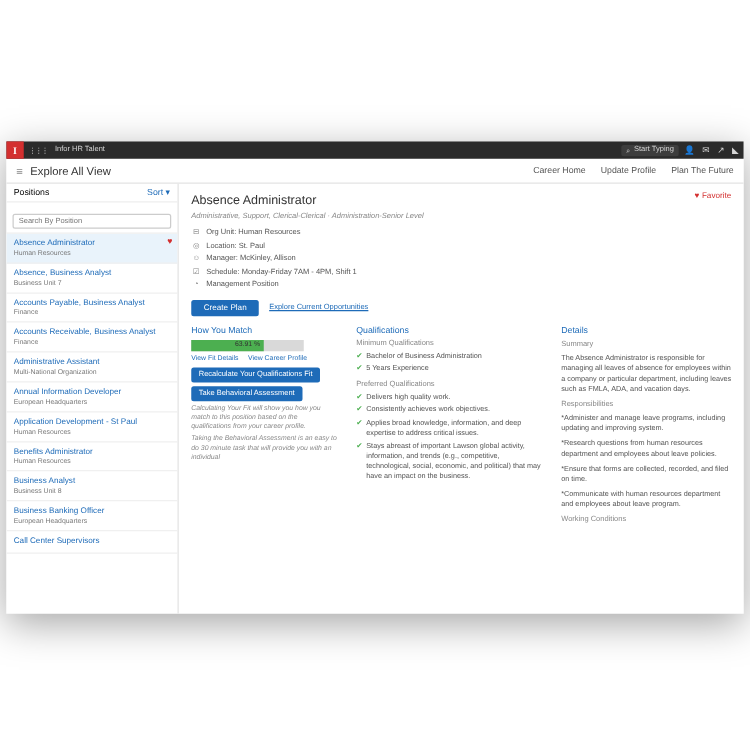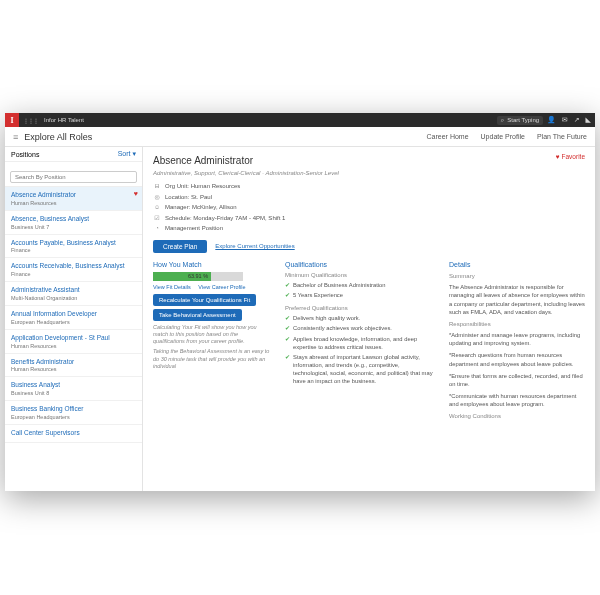--- a/index.html
+++ b/index.html
@@ -72,21 +72,21 @@
     <div class="righticons">
       <span>👤</span>
       <span>✉</span>
       <span>↗</span>
       <span>◣</span>
     </div>
   </div>
 
   <div class="subbar">
     <span class="ham">≡</span>
-    <span class="title">Explore All Roles</span>
+    <span class="title">Explore All View</span>
     <div class="navlinks">
       <span>Career Home</span>
       <span>Update Profile</span>
       <span>Plan The Future</span>
     </div>
   </div>
 
   <div class="content">
     <div class="sidebar">
       <div class="side-head">

